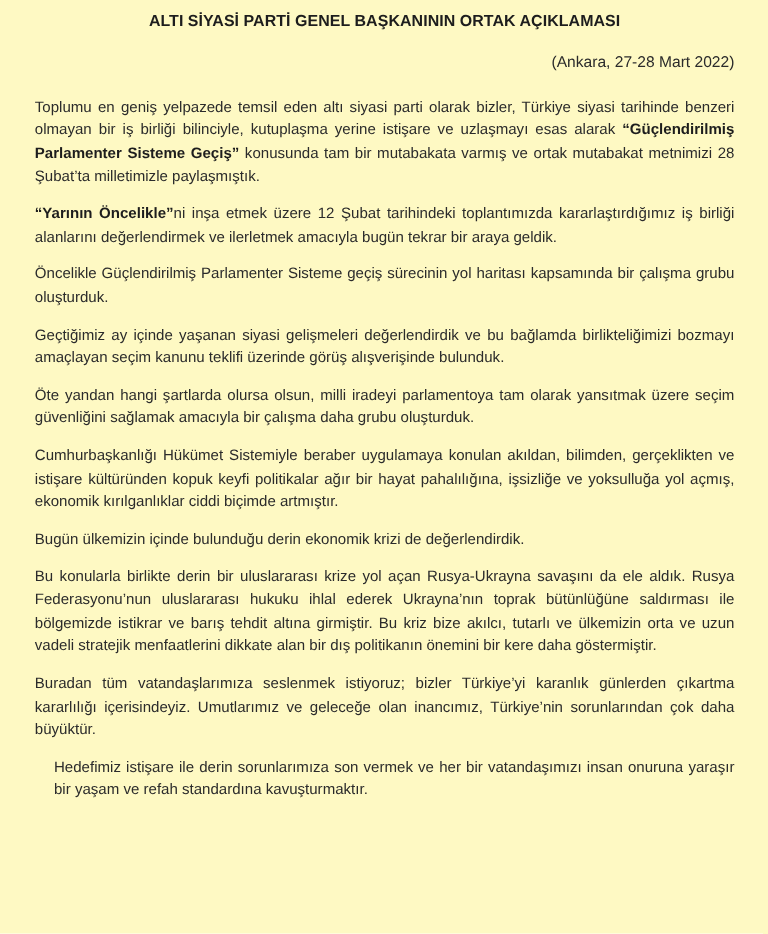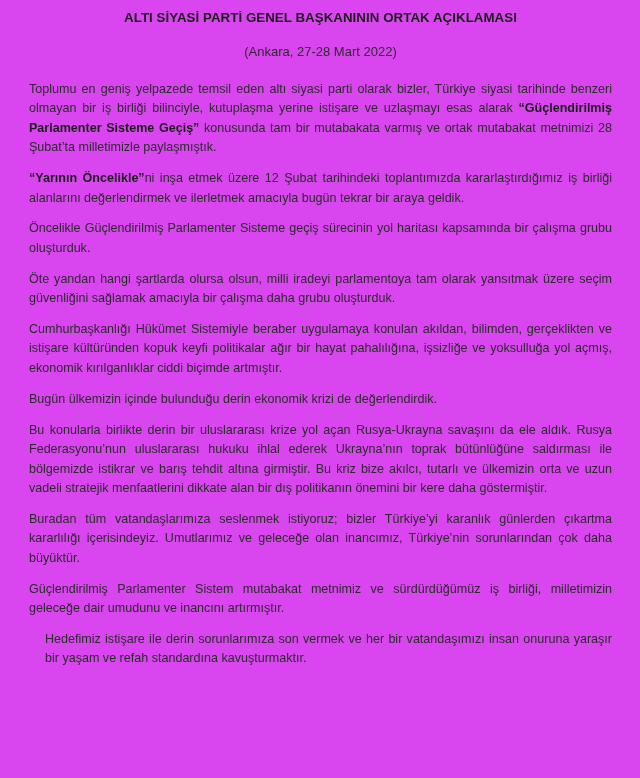--- a/index.html
+++ b/index.html
@@ -15,38 +15,38 @@
     font-family: "Liberation Sans", "DejaVu Sans", sans-serif;
     color: #2b2b2b;
     -webkit-font-smoothing: antialiased;
   }
 
   .page {
     box-sizing: border-box;
     width: 640px;
     height: 778px;
     padding: 9px 28px 0 29px;
-    background: #d946ef;
+    background: #fef9c3;
   }
 
   .doc-title {
     margin: 0;
     padding: 0;
     text-align: center;
     font-size: 13.3px;
     font-weight: bold;
     letter-spacing: 0.05px;
     line-height: 17px;
     color: #1d1d1d;
   }
 
   .doc-subtitle {
     margin: 0;
     padding: 0;
-    text-align: center;
+    text-align: right;
     font-size: 13px;
     font-weight: normal;
     line-height: 17px;
     color: #2b2b2b;
     margin-top: 17px;
   }
 
   .body-copy {
     margin-top: 20px;
   }
@@ -78,22 +78,22 @@
 <div class="page">
 
   <h1 class="doc-title">ALTI SİYASİ PARTİ GENEL BAŞKANININ ORTAK AÇIKLAMASI</h1>
 
   <p class="doc-subtitle">(Ankara, 27-28 Mart 2022)</p>
 
   <div class="body-copy">
       <p class="para"><span>Toplumu en geniş yelpazede temsil eden altı siyasi parti olarak bizler, Türkiye siyasi tarihinde benzeri olmayan bir iş birliği bilinciyle, kutuplaşma yerine istişare ve uzlaşmayı esas alarak </span><span class="b">“Güçlendirilmiş Parlamenter Sisteme Geçiş”</span><span> konusunda tam bir mutabakata varmış ve ortak mutabakat metnimizi 28 Şubat’ta milletimizle paylaşmıştık.</span></p>
       <p class="para"><span class="b">“Yarının Öncelikle”</span><span>ni inşa etmek üzere 12 Şubat tarihindeki toplantımızda kararlaştırdığımız iş birliği alanlarını değerlendirmek ve ilerletmek amacıyla bugün tekrar bir araya geldik.</span></p>
       <p class="para"><span>Öncelikle Güçlendirilmiş Parlamenter Sisteme geçiş sürecinin yol haritası kapsamında bir çalışma grubu oluşturduk.</span></p>
+      <p class="para"><span>Geçtiğimiz ay içinde yaşanan siyasi gelişmeleri değerlendirdik ve bu bağlamda birlikteliğimizi bozmayı amaçlayan seçim kanunu teklifi üzerinde görüş alışverişinde bulunduk.</span></p>
       <p class="para"><span>Öte yandan hangi şartlarda olursa olsun, milli iradeyi parlamentoya tam olarak yansıtmak üzere seçim güvenliğini sağlamak amacıyla bir çalışma daha grubu oluşturduk.</span></p>
       <p class="para"><span>Cumhurbaşkanlığı Hükümet Sistemiyle beraber uygulamaya konulan akıldan, bilimden, gerçeklikten ve istişare kültüründen kopuk keyfi politikalar ağır bir hayat pahalılığına, işsizliğe ve yoksulluğa yol açmış, ekonomik kırılganlıklar ciddi biçimde artmıştır.</span></p>
       <p class="para"><span>Bugün ülkemizin içinde bulunduğu derin ekonomik krizi de değerlendirdik.</span></p>
       <p class="para"><span>Bu konularla birlikte derin bir uluslararası krize yol açan Rusya-Ukrayna savaşını da ele aldık. Rusya Federasyonu’nun uluslararası hukuku ihlal ederek Ukrayna’nın toprak bütünlüğüne saldırması ile bölgemizde istikrar ve barış tehdit altına girmiştir. Bu kriz bize akılcı, tutarlı ve ülkemizin orta ve uzun vadeli stratejik menfaatlerini dikkate alan bir dış politikanın önemini bir kere daha göstermiştir.</span></p>
       <p class="para"><span>Buradan tüm vatandaşlarımıza seslenmek istiyoruz; bizler Türkiye’yi karanlık günlerden çıkartma kararlılığı içerisindeyiz. Umutlarımız ve geleceğe olan inancımız, Türkiye’nin sorunlarından çok daha büyüktür.</span></p>
-      <p class="para"><span>Güçlendirilmiş Parlamenter Sistem mutabakat metnimiz ve sürdürdüğümüz iş birliği, milletimizin geleceğe dair umudunu ve inancını artırmıştır.</span></p>
       <p class="para"><span>Hedefimiz istişare ile derin sorunlarımıza son vermek ve her bir vatandaşımızı insan onuruna yaraşır bir yaşam ve refah standardına kavuşturmaktır.</span></p>
     </div>
 
 </div>
 
 </body></html>

